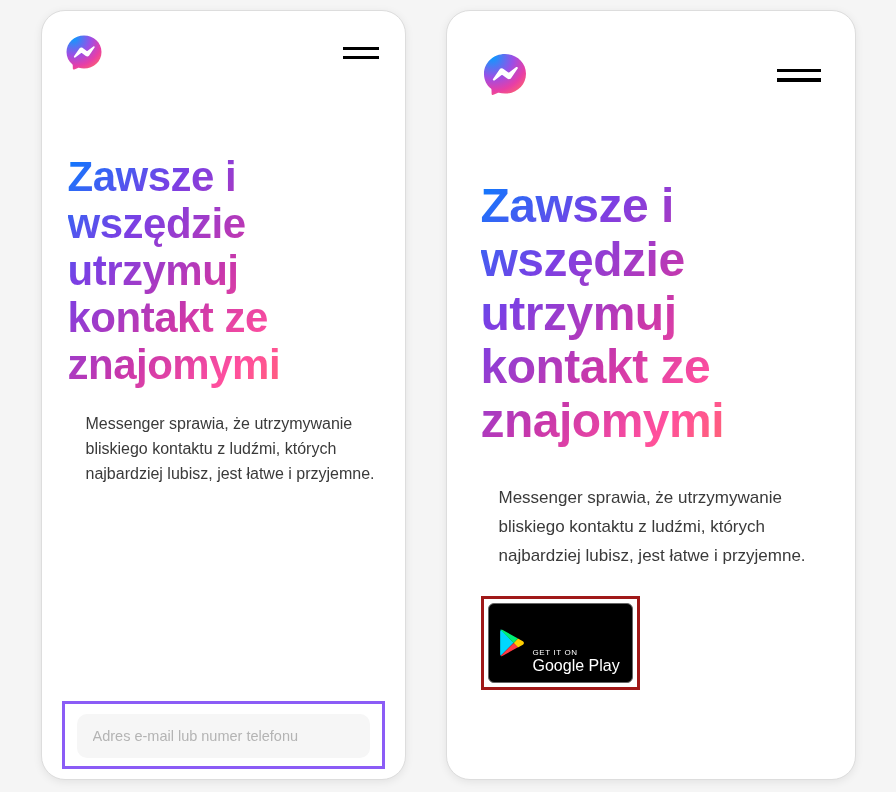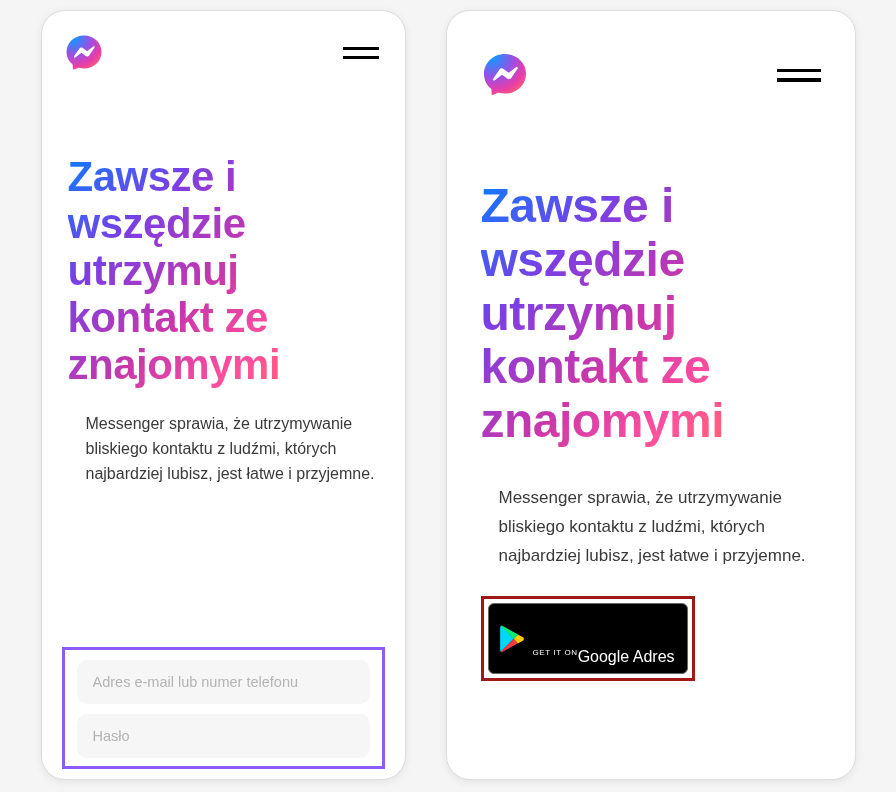--- a/index.html
+++ b/index.html
@@ -95,21 +95,21 @@
   background: #000;
   border: 1px solid #666;
   border-radius: 6px;
   padding: 7px 12px 7px 10px;
   display: flex;
   align-items: center;
   gap: 8px;
   cursor: pointer;
 }
 .gplay-icon { width: 26px; height: 28px; }
-.gplay-text { color: #fff; display: flex; flex-direction: row; line-height: 1.05; margin-top: 38px; }
+.gplay-text { color: #fff; display: flex; flex-direction: column; line-height: 1.05; margin-top: 38px; }
 .gplay-small { font-size: 8px; letter-spacing: 0.6px; }
 .gplay-big { font-size: 16px; font-weight: 500; }
 </style>
 </head>
 <body>
 
 <div class="phone phone-left">
   <div class="header">
     <div class="logo">
       <svg viewBox="0 0 48 48">
@@ -128,21 +128,20 @@
     <div class="hamburger">
       <span></span>
         <span></span>
     </div>
   </div>
   <div class="content">
     <h1 class="headline">Zawsze i wszędzie utrzymuj kontakt ze znajomymi</h1>
     <p class="subtext">Messenger sprawia, że utrzymywanie bliskiego kontaktu z ludźmi, których najbardziej lubisz, jest łatwe i przyjemne.</p>
     <div class="form-highlight">
       <input class="input" placeholder="Adres e-mail lub numer telefonu" style="">
-      <input class="input" type="password" placeholder="Hasło" style="">
     </div>
   </div>
 </div>
 
 <div class="phone phone-right">
   <div class="header">
     <div class="logo">
       <svg viewBox="0 0 48 48">
         <defs>
           <radialGradient id="mg2" cx="20%" cy="8%" r="110%">
@@ -167,18 +166,18 @@
     <div class="gplay-highlight">
       <div class="gplay-badge">
         <svg class="gplay-icon" viewBox="0 0 24 26">
           <path fill="#00d7fe" d="M1.5 1.2C1.2 1.5 1 2 1 2.6v20.8c0 .6.2 1.1.5 1.4l12-12-12-12.6z"></path>
           <path fill="#ffce00" d="M17.5 17.2l-4-4.2 4-4.2 4.6 2.6c1.3.7 1.3 2.5 0 3.2l-4.6 2.6z"></path>
           <path fill="#ff3a44" d="M13.5 13l-12 12c.5.3 1.2.3 1.9-.1l14.1-7.9-4-4z"></path>
           <path fill="#00f076" d="M13.5 13l4-4.2L3.4 1c-.7-.4-1.4-.4-1.9-.1l12 12.1z"></path>
         </svg>
         <div class="gplay-text">
           <span class="gplay-small">GET IT ON</span>
-          <span class="gplay-big">Google Adres</span>
+          <span class="gplay-big">Google Play</span>
         </div>
       </div>
     </div>
   </div>
 </div>
 
 </body></html>

